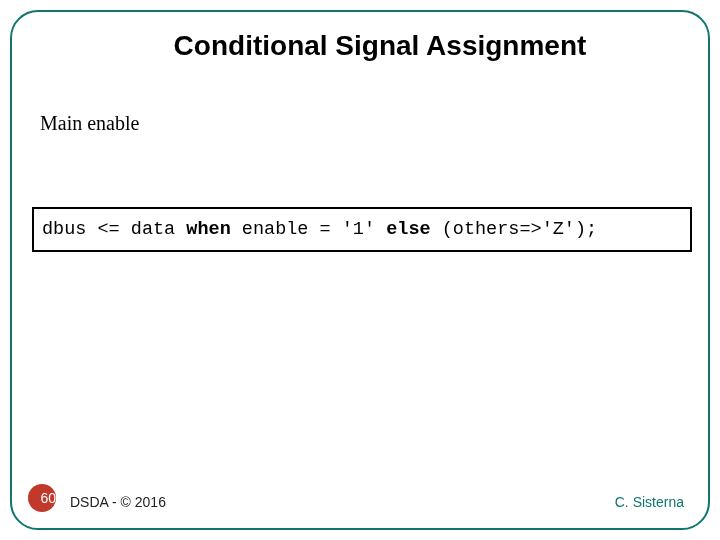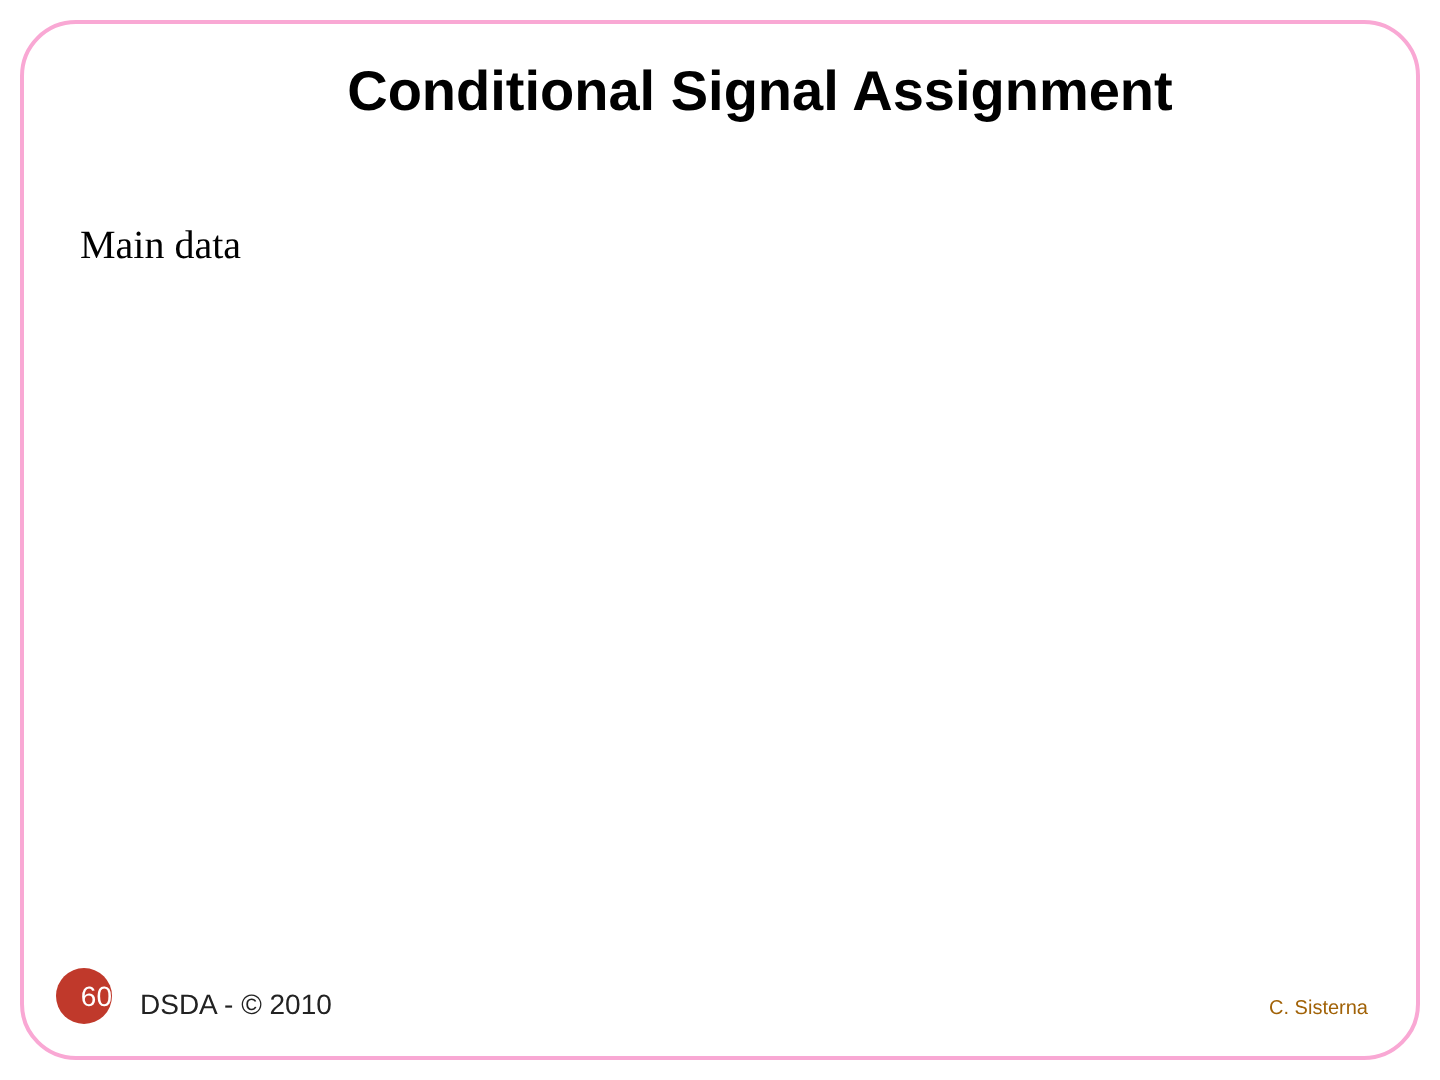--- a/index.html
+++ b/index.html
@@ -2,21 +2,21 @@
 <html><head>
 <meta charset="utf-8">
 <style>
   * { box-sizing: border-box; margin: 0; padding: 0; }
   html, body { width: 720px; height: 540px; background: #fff; font-family: Arial, Helvetica, sans-serif; }
   .slide {
     position: relative;
     width: 700px;
     height: 520px;
     margin: 10px;
-    border: 2px solid #f9a8d4;
+    border: 2px solid #0f766e;
     border-radius: 28px;
     background: #fff;
     overflow: hidden;
   }
   .title {
     font-size: 28px;
     font-weight: bold;
     color: #000;
     text-align: center;
     padding: 18px 20px 0 60px;
@@ -59,32 +59,33 @@
     position: absolute;
     left: 58px;
     bottom: 18px;
     font-size: 14px;
     color: #222;
   }
   .footer-right {
     position: absolute;
     right: 24px;
     bottom: 18px;
-    font-size: 10px;
-    color: #a16207;
+    font-size: 14px;
+    color: #0f766e;
   }
 </style>
 </head>
 <body>
 
 <div class="slide">
 
   <div class="title">Conditional Signal Assignment</div>
 
-  <div class="subheading">Main data</div>
+  <div class="subheading">Main enable</div>
 
 
+  <div class="codebox wide"><span>dbus &lt;= data </span><span class="kw">when</span><span> enable = '1' </span><span class="kw">else</span><span> (others=&gt;'Z');</span></div>
 
   <div class="badge">60</div>
-  <div class="footer-left">DSDA - © 2010</div>
+  <div class="footer-left">DSDA - © 2016</div>
   <div class="footer-right">C. Sisterna</div>
 
 </div>
 
 </body></html>

